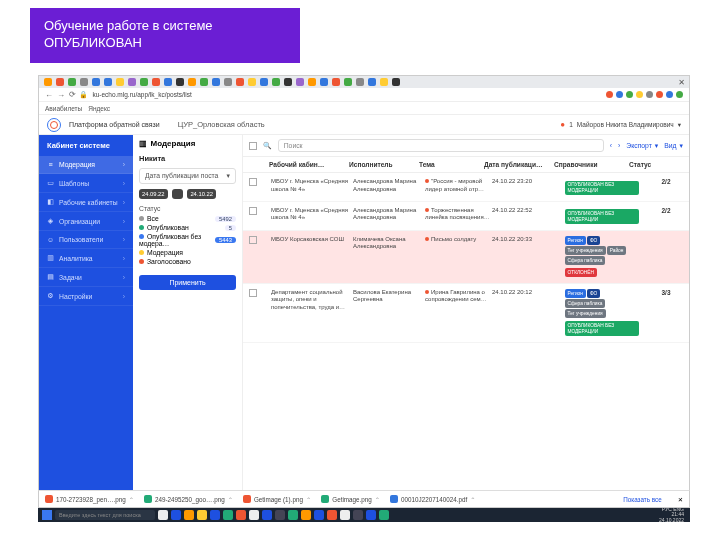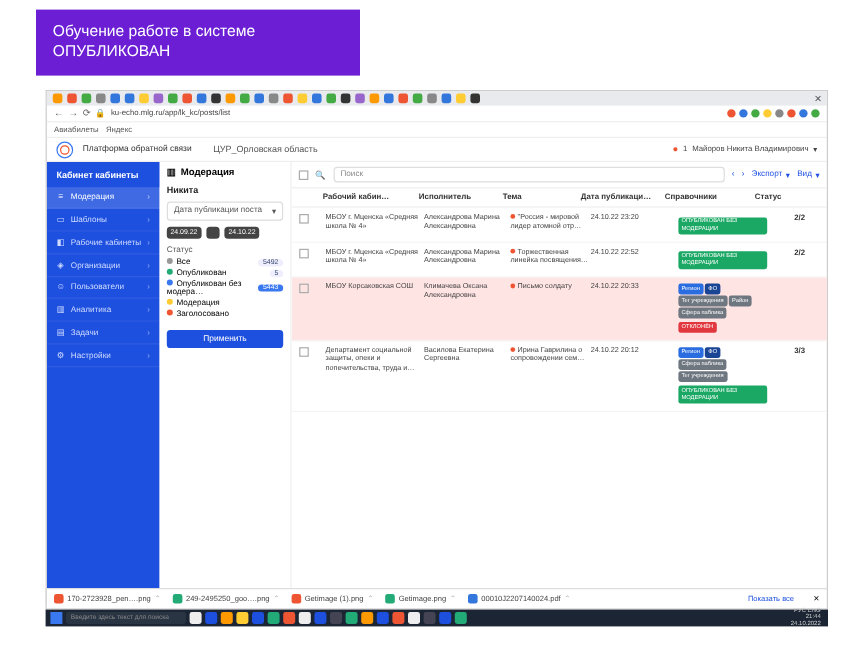--- a/index.html
+++ b/index.html
@@ -138,21 +138,21 @@
     <span class="breadcrumb">ЦУР_Орловская область</span>
     <div class="user-area">
       <span class="bell">●</span>
       <span>1</span>
       <span>Майоров Никита Владимирович</span>
       <span>▾</span>
     </div>
   </div>
   <div class="content">
     <div class="sidebar">
-      <div class="sb-head">Кабинет кабинеты</div>
+      <div class="sb-head">Кабинет системе</div>
       <div id="sb-items">
           <div class="sb-item active">
             <span class="sb-ico">≡</span>
             <span>Модерация</span>
             <span style="margin-left:auto;opacity:.6;">›</span>
           </div>
           <div class="sb-item">
             <span class="sb-ico">▭</span>
             <span>Шаблоны</span>
             <span style="margin-left:auto;opacity:.6;">›</span>

